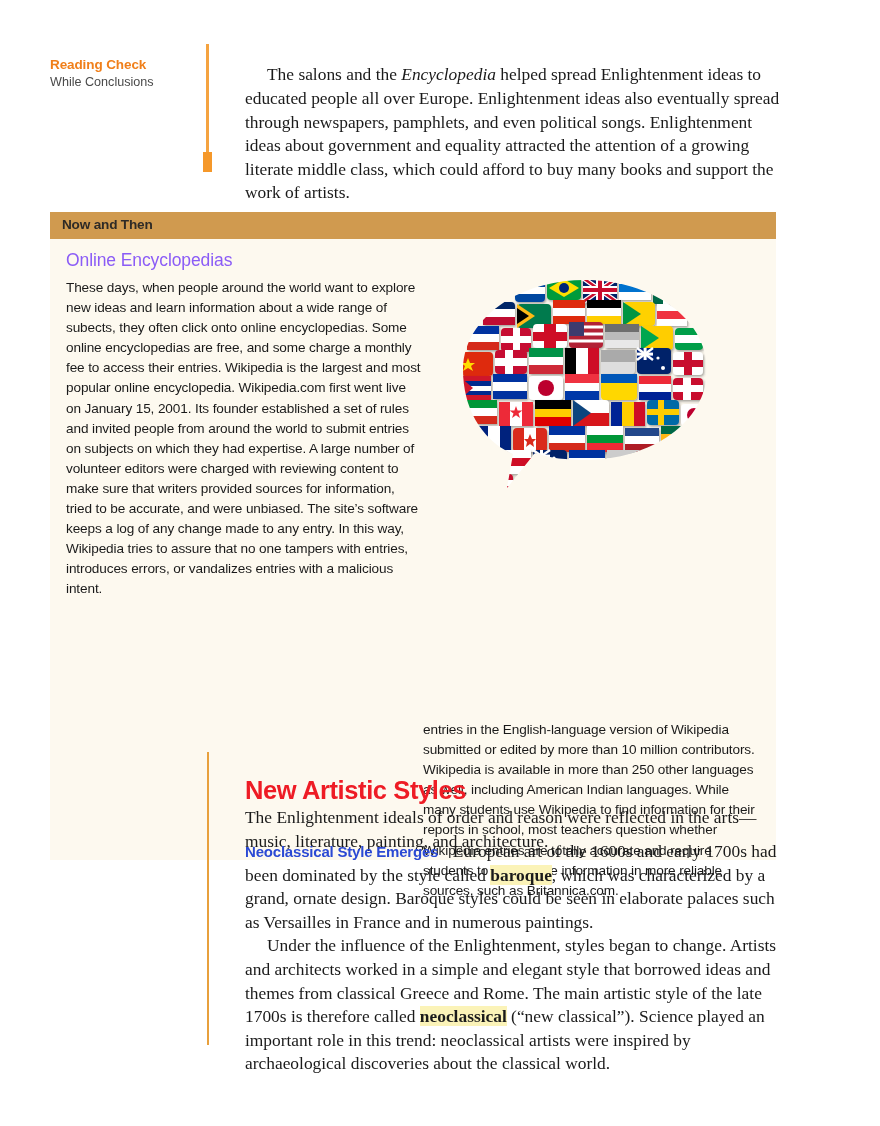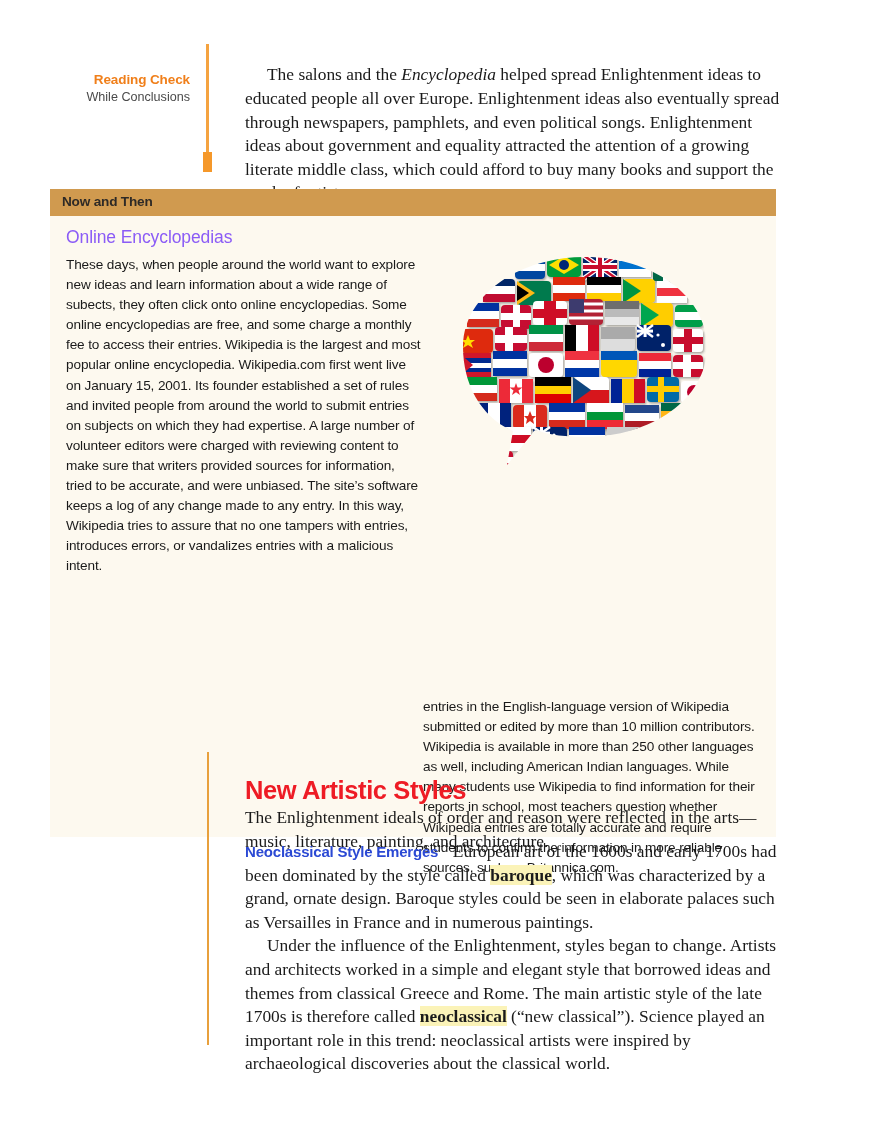--- a/index.html
+++ b/index.html
@@ -13,23 +13,23 @@
     position: relative;
     font-family: "Liberation Sans", sans-serif;
     color: #000000;
     overflow: hidden;
   }
 
   
   #reading-check {
     position: absolute;
     left: 50px;
-    top: 71px;
+    top: 56px;
     width: 140px;
-    text-align: right;
+    text-align: left;
   }
   #reading-check .rc-title {
     color: #F07F1A;
     font-weight: bold;
     font-size: 13.5px;
     line-height: 18px;
     letter-spacing: -0.1px;
   }
   #reading-check .rc-type {
     color: #4a4a4a;
@@ -72,21 +72,21 @@
     color: #1a1a1a;
     text-indent: 22px;
     text-align: left;
   }
   #intro-paragraph i { font-style: italic; }
 
   
   #feature-box {
     position: absolute;
     left: 50px;
-    top: 189px;
+    top: 212px;
     width: 726px;
     height: 648px;
     background: #FDF9EF;
   }
   #feature-header-bar {
     position: absolute;
     left: 0;
     top: 0;
     width: 726px;
     height: 27px;

